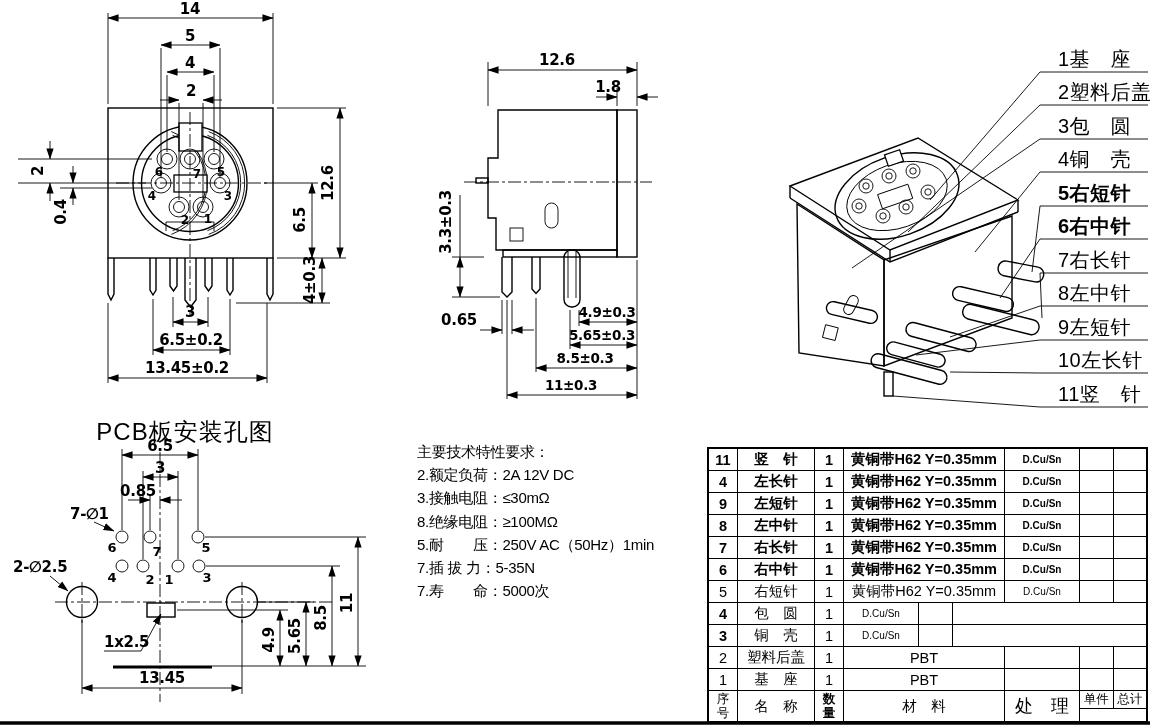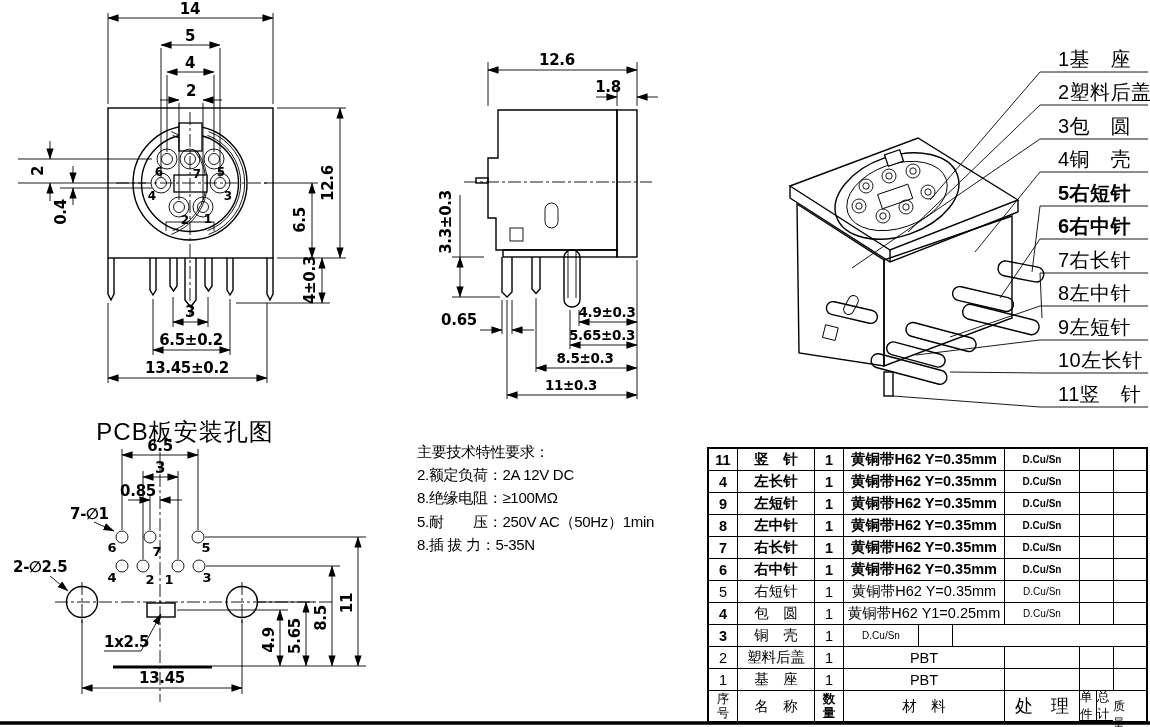--- a/index.html
+++ b/index.html
@@ -31,21 +31,21 @@
   .cell{box-sizing:border-box;border-right:1px solid #000;display:flex;align-items:center;
         justify-content:center;font-size:14.5px;overflow:hidden;white-space:nowrap;}
   .cell:last-child{border-right:none;}
   .c1{width:29px;} .c2{width:77px;} .c3{width:29px;} .c4{width:161px;} .c5{width:75px;font-size:10px;}
   .c6{width:34px;} .c7{width:32px;}
   .trow.b .cell{font-weight:700;}
   .hrow{flex:1;border-bottom:none;}
   .hrow .cell{font-size:14.5px;}
   .stack{display:flex;flex-direction:column;align-items:center;justify-content:center;
          font-size:12.5px;line-height:1.12;}
-  .c67{width:66px;display:flex;box-sizing:border-box;}
+  .c67{width:66px;display:flex;flex-direction:column;box-sizing:border-box;}
   .c67 .half{flex:1;display:flex;border-bottom:1px solid #000;}
   .c67 .half div{flex:1;display:flex;align-items:center;justify-content:center;font-size:12.5px;}
   .c67 .half div:first-child{border-right:1px solid #000;}
   .c67 .mass{flex:1;display:flex;align-items:center;justify-content:center;font-size:12px;margin-top:17px;}
 </style>
 </head>
 <body>
 
 <div id="sheet">
 <svg width="1150" height="727" viewBox="0 0 1150 727">
@@ -355,23 +355,25 @@
     <text class="dt" transform="translate(352,603) rotate(-90)" text-anchor="middle">11</text>
   </g>
 
   <line x1="0" y1="723" x2="1150" y2="723" stroke="#000" stroke-width="3.5"></line>
 </svg>
 
 <div id="req">
   <div id="req-title">主要技术特性要求：</div>
   <div id="req-lines">
         <div class="rline">2.额定负荷：2A 12V DC</div>
+        <div class="rline">3.接触电阻：≤30mΩ</div>
         <div class="rline">8.绝缘电阻：≥100MΩ</div>
         <div class="rline">5.耐　　压：250V AC（50Hz）1min</div>
-        <div class="rline">8.插 拔 力：5-35N</div>
+        <div class="rline">7.插 拔 力：5-35N</div>
+        <div class="rline">7.寿　　命：5000次</div>
       </div>
 </div>
 
 <div id="bom">
   <div class="trow b">
         <div class="cell c1" style="font-weight: 700;">11</div>
         <div class="cell c2">竖　针</div>
         <div class="cell c3">1</div>
         <div class="cell c4">黄铜带H62 Y=0.35mm</div>
         <div class="cell c5">D.Cu/Sn</div>
@@ -429,21 +431,20 @@
         <div class="cell c3">1</div>
         <div class="cell c4">黄铜带H62 Y=0.35mm</div>
         <div class="cell c5">D.Cu/Sn</div>
         <div class="cell c6"></div>
         <div class="cell c7"></div>
       </div>
       <div class="trow">
         <div class="cell c1" style="font-weight: 700;">4</div>
         <div class="cell c2">包　圆</div>
         <div class="cell c3">1</div>
-        <div class="cell c4">黄铜带H62 Y1=0.25mm</div>
         <div class="cell c5">D.Cu/Sn</div>
         <div class="cell c6"></div>
         <div class="cell c7"></div>
       </div>
       <div class="trow">
         <div class="cell c1" style="font-weight: 700;">3</div>
         <div class="cell c2">铜　壳</div>
         <div class="cell c3">1</div>
         <div class="cell c5">D.Cu/Sn</div>
         <div class="cell c6"></div>

